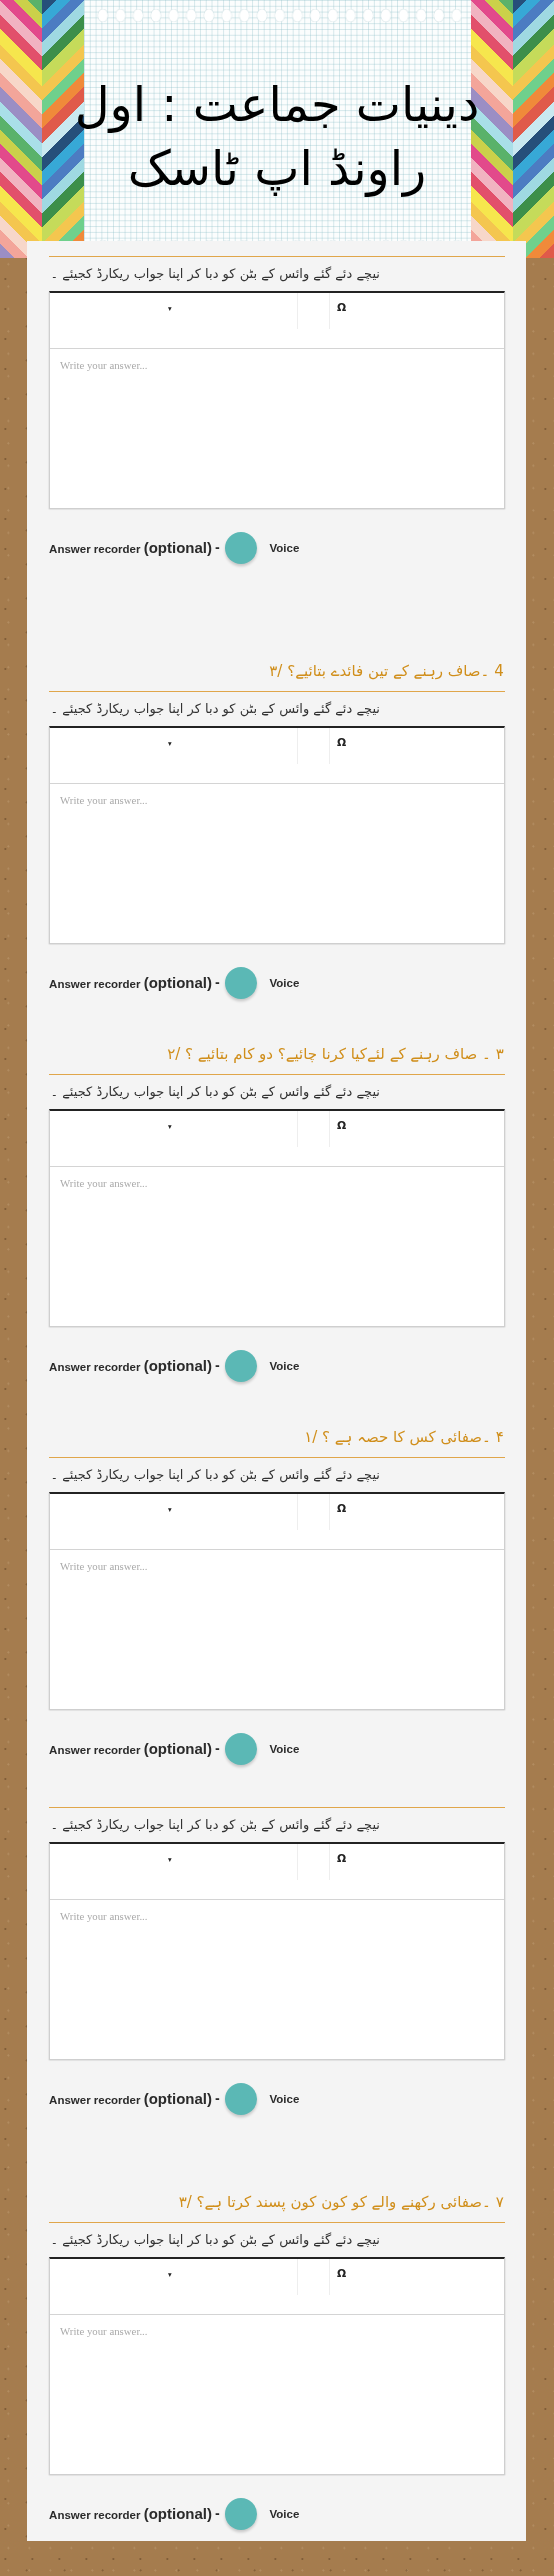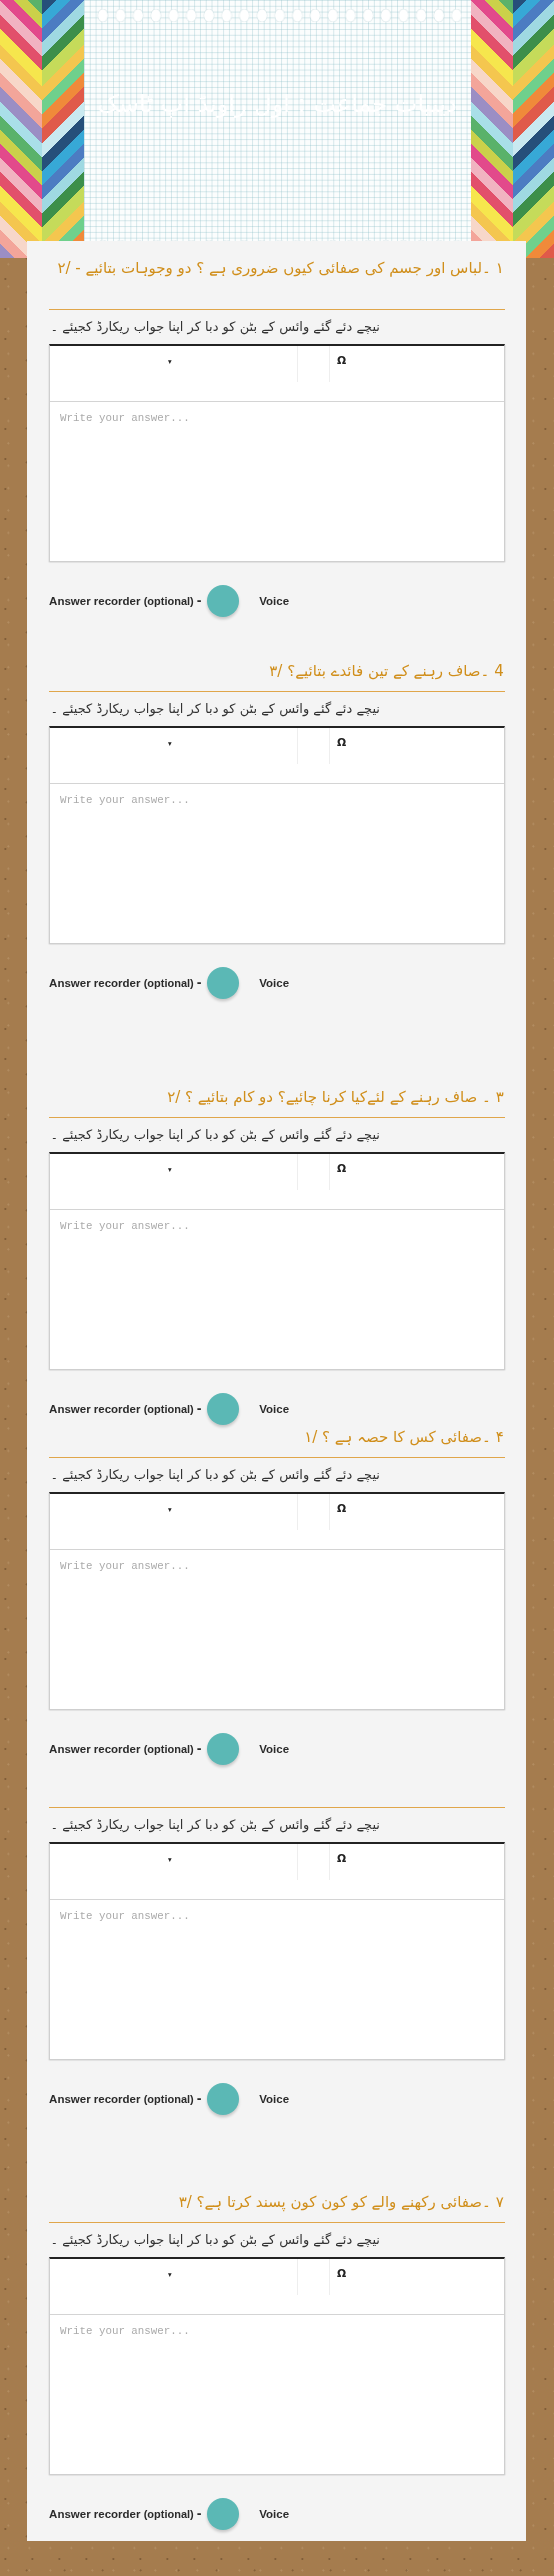--- a/index.html
+++ b/index.html
@@ -55,22 +55,22 @@
     position: absolute; left: 10px; right: 10px; height: 13px;
     background-image: radial-gradient(ellipse 5px 6.5px at center, #ffffff 0 4.3px, rgba(210,225,228,0.6) 5px, transparent 5.8px);
     background-size: 17.7px 13px;
     background-repeat: repeat-x;
   }
   .paper .holes.top { top: 9.4px; }
   .paper .holes.bottom { top: 240px; }
   .banner-title {
     position: absolute; left: 65px; width: 424px; top: 72px;
     text-align: center; direction: rtl;
-    color: #ffffff; font-family: "DejaVu Sans", sans-serif;
-    font-size: 24px; line-height: 64px;
+    color: #000000; font-family: "DejaVu Sans", sans-serif;
+    font-size: 48px; line-height: 64px;
   }
 
   
   .card {
     position: absolute; left: 27.4px; top: 241px; width: 499px; height: 2300px;
     background: #f4f4f4;
   }
   .question {
     position: absolute; left: 21.7px; width: 456px;
   }
@@ -107,38 +107,38 @@
   .tb-sep {
     position: absolute; left: 248px; top: 0; width: 32px; height: 36px;
     border-right: 0.7px solid #eee;
   }
   .tb-omega {
     position: absolute; left: 287px; top: 8.7px; font-size: 10.8px; font-weight: bold; color: #222;
     cursor: pointer; font-family: "DejaVu Sans", sans-serif;
   }
   .answer-area {
     width: 100%; height: 159px; border: none; outline: none; resize: none;
-    padding: 10px 10px; font-family: Liberation Mono, monospace; font-size: 10.8px;
+    padding: 10px 10px; font-family: Liberation Serif, serif; font-size: 10.8px;
     color: #333; background: #fff; display: block;
   }
   .answer-area::placeholder { color: #aaa; }
   .recorder {
     display: flex; align-items: center; margin-top: 22.4px; height: 33px;
   }
   .rec-label {
     font-family: "Liberation Sans", sans-serif; font-weight: bold; font-size: 11.5px; color: #2b2b2b;
   }
-  .rec-opt { font-size: 11px; text-align: right; }
+  .rec-opt { font-size: 15px; text-align: right; }
   .rec-dash { margin-left: 2.9px; font-weight: bold; font-size: 11.5px; color: #2b2b2b; }
   .rec-btn {
     width: 32px; height: 32px; border-radius: 50%; background: #5bb8b5;
     margin-left: 5.8px; box-shadow: 0 2.2px 2.9px rgba(0,0,0,0.18); cursor: pointer; border: none;
   }
   .rec-voice {
-    margin-left: 20px; font-family: "Liberation Sans", sans-serif; font-weight: bold; font-size: 11.5px; color: #2b2b2b;
+    margin-left: 12px; font-family: "Liberation Sans", sans-serif; font-weight: bold; font-size: 11.5px; color: #2b2b2b;
   }
 </style>
 </head>
 <body>
 
 <div class="banner">
   <div class="stripes left">
     <div class="half a"></div>
     <div class="half b"></div>
   </div>
@@ -149,21 +149,20 @@
   <div class="stripes right">
     <div class="half b"></div>
     <div class="half a"></div>
   </div>
   <div class="banner-title">دینیات جماعت : اول راونڈ اپ ٹاسک</div>
 </div>
 
 <div class="card">
 
   <div class="question" style="top:15px;">
-    <div class="q-title" style="height:53px;">۱ ۔لباس اور جسم کی صفائی کیوں ضروری ہے ؟ دو وجوہات بتائیے - /۲</div>
     <div class="q-rule"></div>
     <div class="q-instr"><span>نیچے دئے گئے وائس کے بٹن کو دبا کر اپنا جواب ریکارڈ کجیئے ۔</span></div>
     <div class="editor">
       <div class="toolbar">
         <div class="tb-dropdown">
             <span class="caret">▾</span>
           </div>
         <div class="tb-sep"></div>
         <span class="tb-omega">Ω</span>
       </div>
@@ -193,21 +192,21 @@
     </div>
     <div class="recorder">
       <span class="rec-label"><span>Answer recorder</span> <span class="rec-opt">(optional)</span></span>
       <span class="rec-dash">-</span>
       <button class="rec-btn"></button>
       <span class="rec-voice">Voice</span>
     </div>
   </div>
 
   <div class="question" style="top:801px;">
-    <div class="q-title" style="height:32px;margin-top:43px;">۳ ۔ صاف رہنے کے لئےکیا کرنا چائیے؟ دو کام بتائیے ؟ /۲</div>
+    <div class="q-title" style="height:32px;">۳ ۔ صاف رہنے کے لئےکیا کرنا چائیے؟ دو کام بتائیے ؟ /۲</div>
     <div class="q-rule"></div>
     <div class="q-instr"><span>نیچے دئے گئے وائس کے بٹن کو دبا کر اپنا جواب ریکارڈ کجیئے ۔</span></div>
     <div class="editor">
       <div class="toolbar">
         <div class="tb-dropdown">
             <span class="caret">▾</span>
           </div>
         <div class="tb-sep"></div>
         <span class="tb-omega">Ω</span>
       </div>

